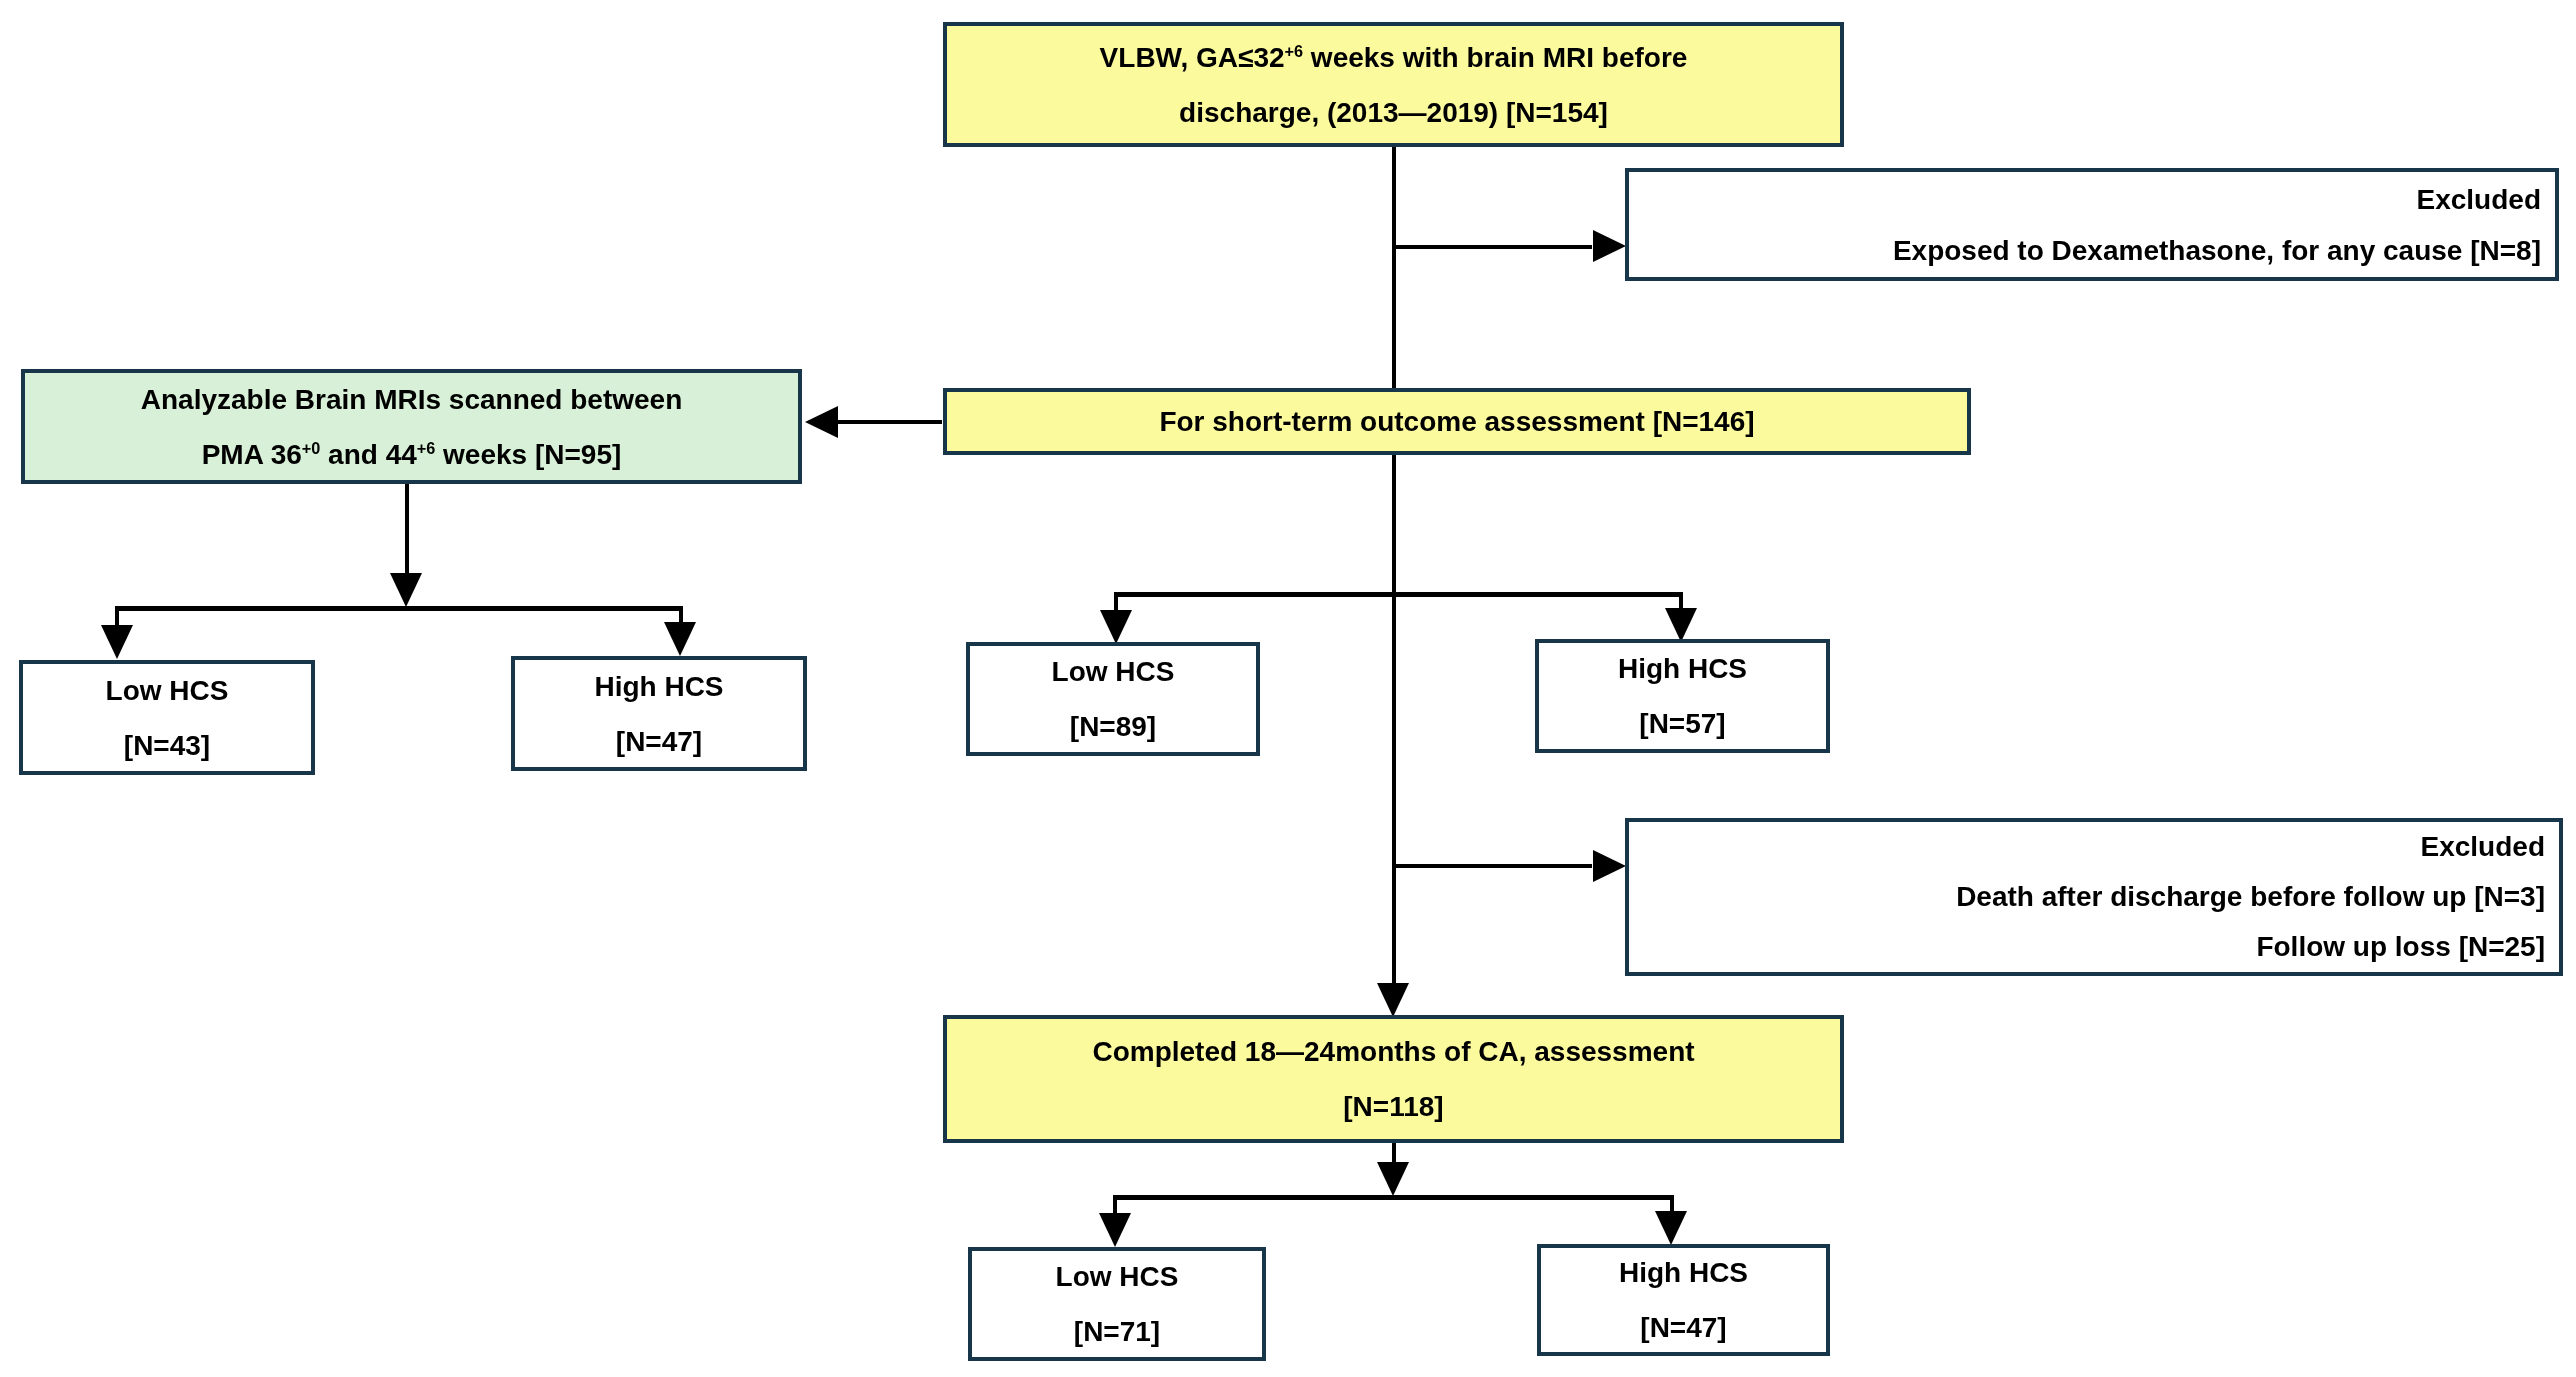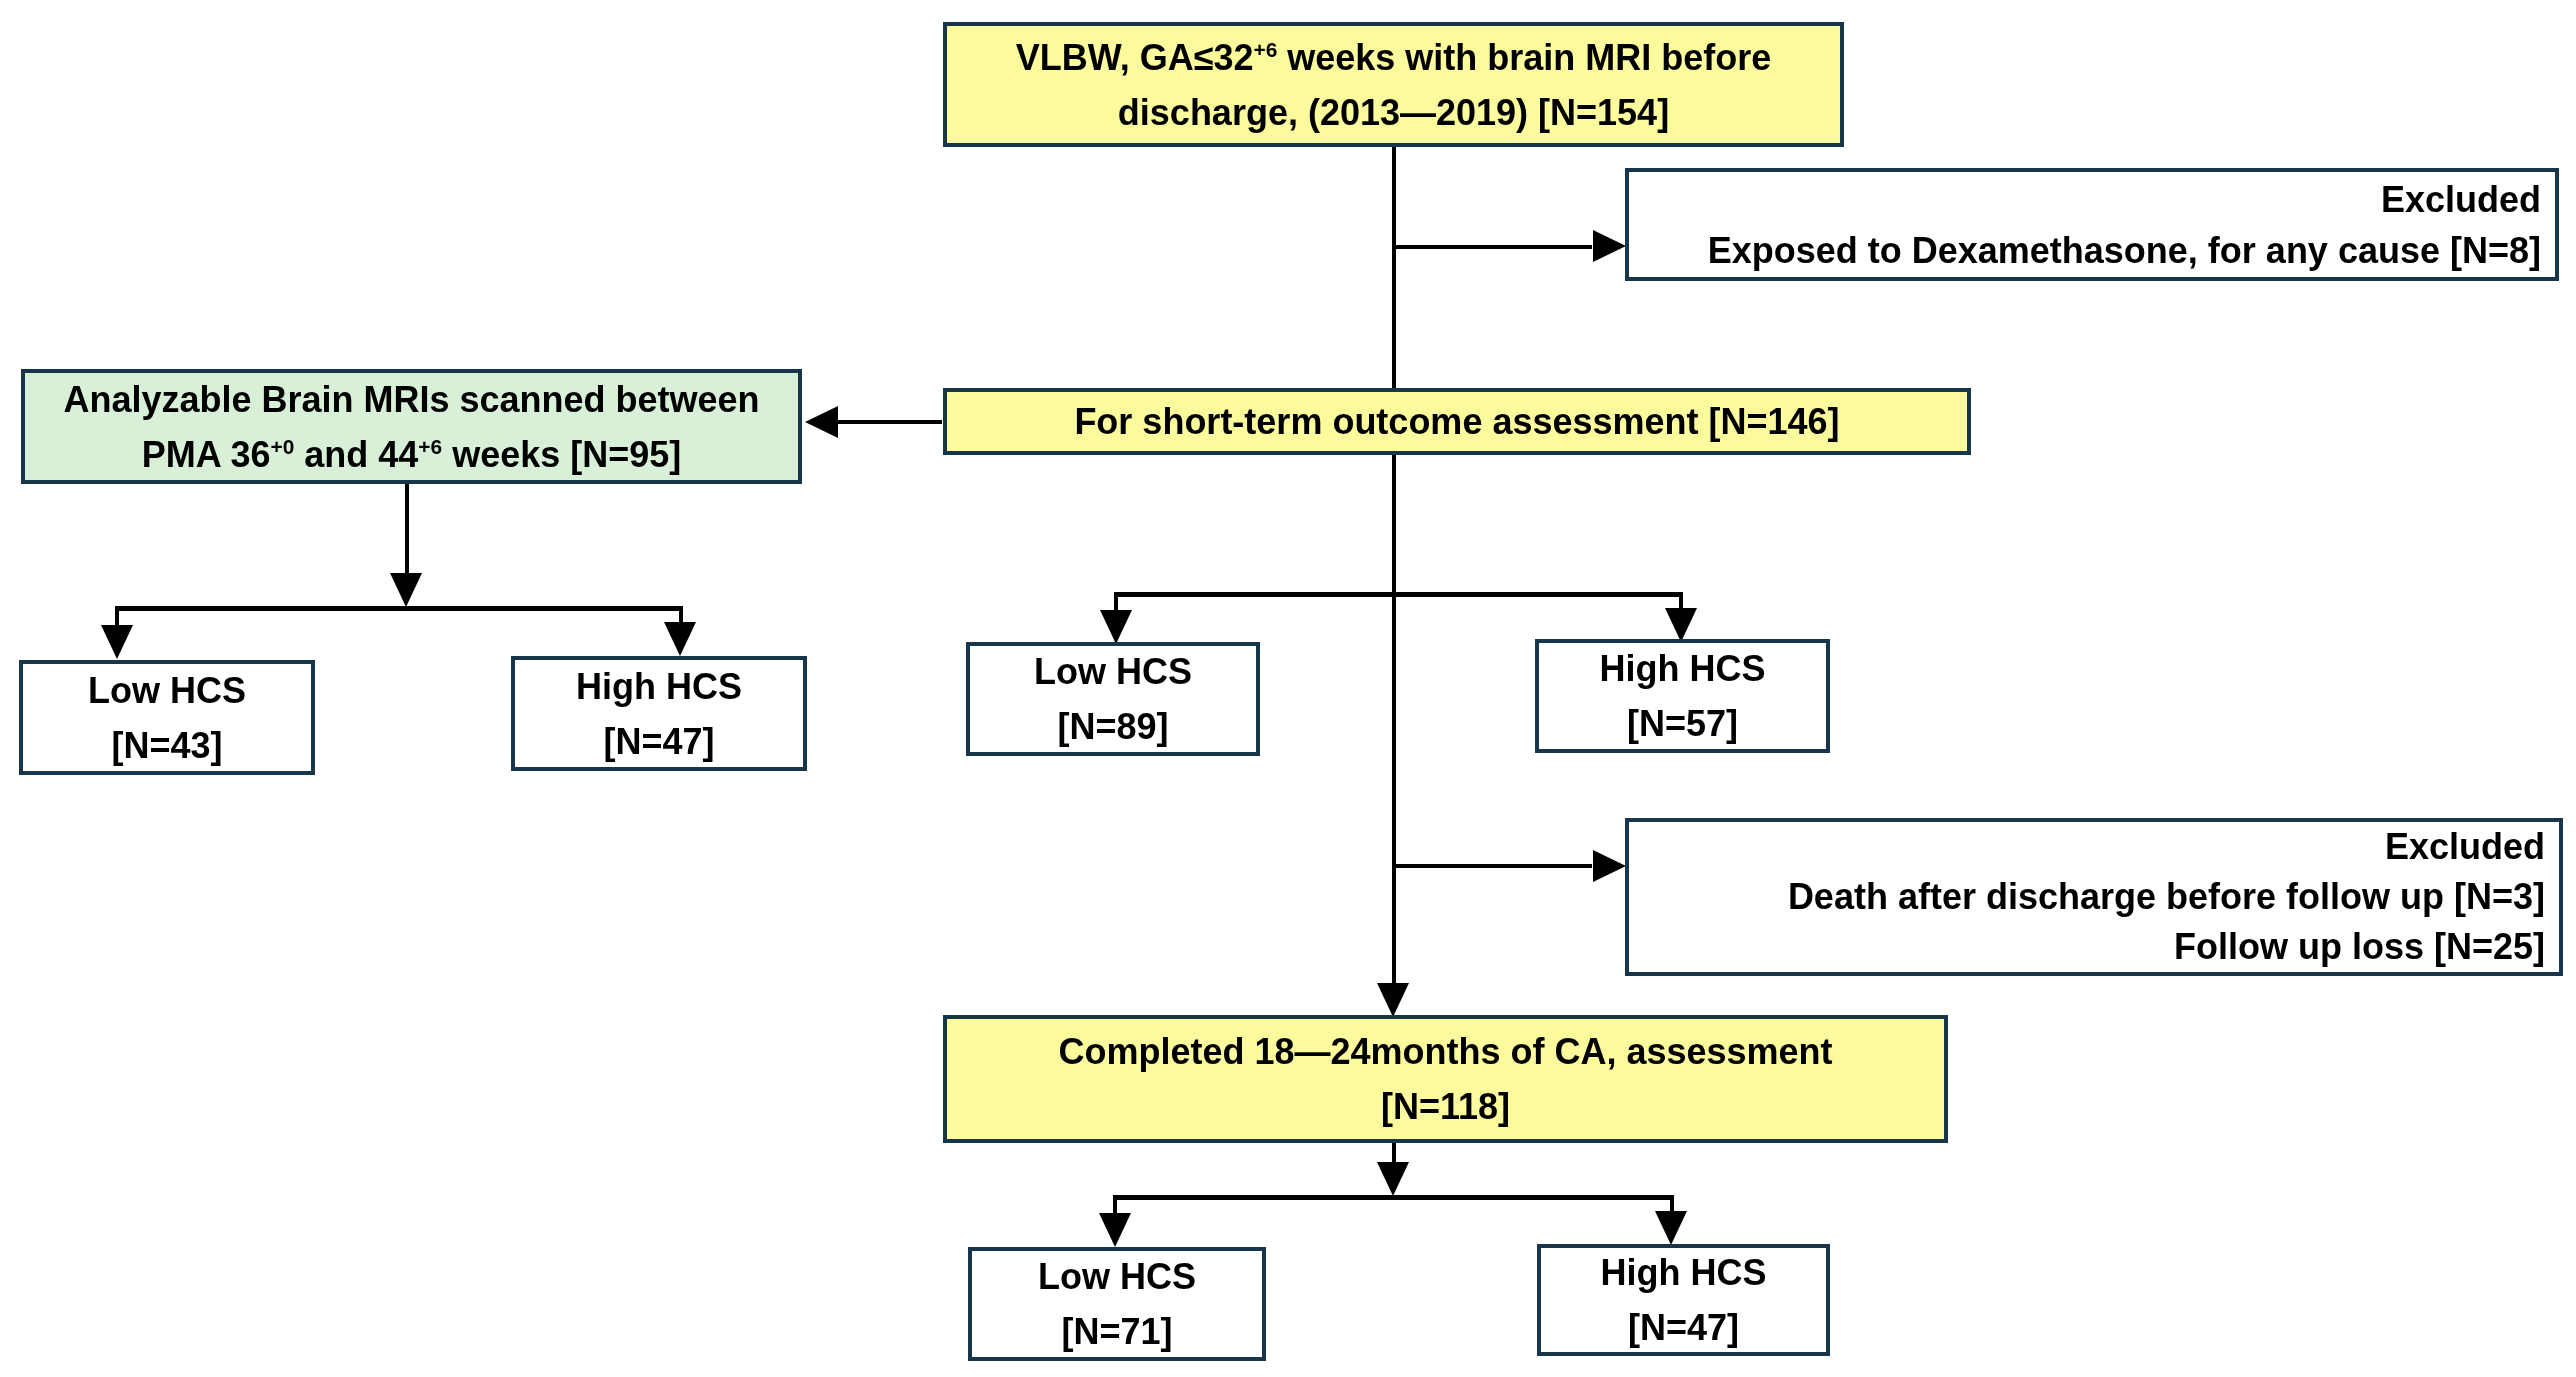--- a/index.html
+++ b/index.html
@@ -14,21 +14,21 @@
   }
   .box{
     position:absolute;
     box-sizing:border-box;
     border:4.1px solid #17364A;
     display:flex;
     flex-direction:column;
     justify-content:center;
     align-items:center;
     text-align:center;
-    font-size:36px;
+    font-size:28px;
   }
   .yellow{background:#FBFA9D;}
   .green{background:#D7F0D7;}
   .white{background:#FFFFFF;}
   .align-left{align-items:flex-end;text-align:left;padding-left:28px;padding-right:14px;}
   .bline{line-height:55px;white-space:nowrap;}
   .lh88 .bline{line-height:51px;}
   .lh86 .bline{line-height:50px;}
   .sup{font-size:0.58em;vertical-align:super;line-height:0;}
   .cline{position:absolute;background:#000000;}
@@ -121,21 +121,21 @@
     <div class="bline">High HCS</div>
     <div class="bline">[N=57]</div>
   </div>
 
   <div class="box white align-left lh86" style="left:1625px;top:818px;width:938px;height:158px;">
     <div class="bline">Excluded</div>
     <div class="bline">Death after discharge before follow up [N=3]</div>
     <div class="bline">Follow up loss [N=25]</div>
   </div>
 
-  <div class="box yellow" style="left:943px;top:1015px;width:1005px;height:128px;align-items:center;">
+  <div class="box yellow" style="left:943px;top:1015px;width:901px;height:128px;align-items:center;">
     <div class="bline">Completed 18—24months of CA, assessment</div>
     <div class="bline">[N=118]</div>
   </div>
 
   <div class="box white" style="left:968px;top:1247px;width:298px;height:114px;">
     <div class="bline">Low HCS</div>
     <div class="bline">[N=71]</div>
   </div>
 
   <div class="box white" style="left:1537px;top:1244px;width:293px;height:112px;">

